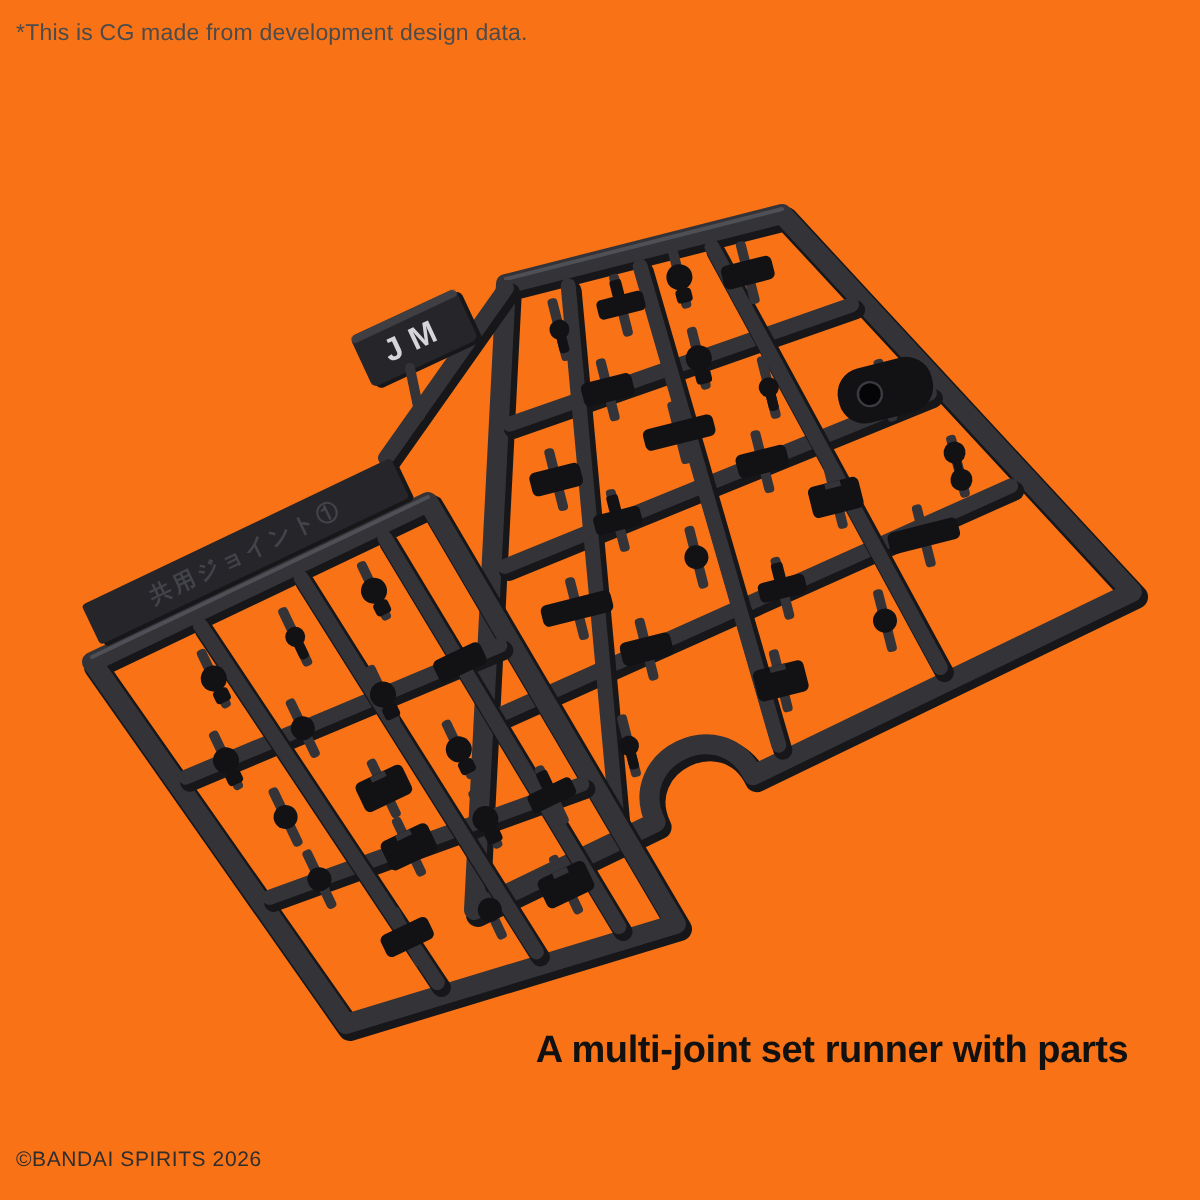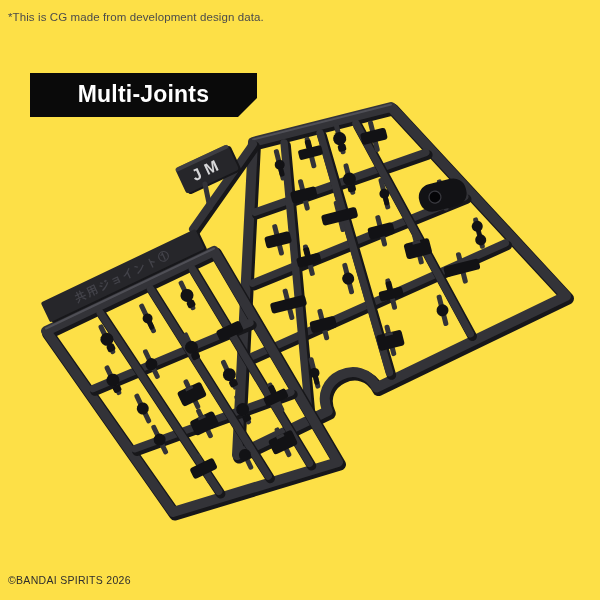--- a/index.html
+++ b/index.html
@@ -1,17 +1,17 @@
 <!DOCTYPE html>
 <html><head>
 <meta charset="utf-8">
 <style>
   html,body{margin:0;padding:0;background:#fff;}
   .stage{
-    position:relative;width:600px;height:600px;background:#fde047;
+    position:relative;width:600px;height:600px;background:#f97316;
     font-family:"Liberation Sans",sans-serif;overflow:hidden;
   }
   .note{
     position:absolute;left:8px;top:10px;font-size:11.5px;line-height:14px;
     color:#4b4b4b;letter-spacing:0.1px;
   }
   .banner{
     position:absolute;left:30px;top:73px;width:227px;height:44px;
     background:#0a0a0a;display:flex;align-items:center;justify-content:center;
     clip-path:polygon(0 0,100% 0,100% calc(100% - 19px),calc(100% - 19px) 100%,0 100%);
@@ -33,23 +33,20 @@
 </style>
 </head>
 <body>
 
 <div class="stage">
 
   <div class="note">
     <div>*This is CG made from development design data.</div>
   </div>
 
-  <div class="banner">
-    <span class="banner-label">Multi-Joints</span>
-  </div>
 
   <div class="figure" id="figure"><svg width="600" height="600" viewBox="0 0 600 600" xmlns="http://www.w3.org/2000/svg">
         <g>
           <path d="M253.0,142.0 L391.0,107.0 L566.0,296.0 L376.5,387.6 C360.8,355.3 312.2,378.8 327.8,411.1 L237.0,455.0 Z" fill="none" stroke="#17171a" stroke-width="12" stroke-linejoin="round" stroke-linecap="round" transform="translate(2,2.5)"></path>
           <path d="M253.0,142.0 L391.0,107.0 L566.0,296.0 L376.5,387.6 C360.8,355.3 312.2,378.8 327.8,411.1 L237.0,455.0 Z" fill="none" stroke="#333338" stroke-width="10" stroke-linejoin="round" stroke-linecap="round"></path>
           <path d="M253.0,142.0 L391.0,107.0" stroke="#55555c" stroke-width="2" stroke-linecap="round" fill="none" transform="translate(0,-2.5)" opacity="0.85"></path>
           <path d="M254.8,212.1 L425.8,152.4" stroke="#17171a" stroke-width="9.5" stroke-linecap="round" fill="none" transform="translate(2,2.5)"></path>
           <path d="M254.8,212.1 L425.8,152.4" stroke="#333338" stroke-width="7.5" stroke-linecap="round" fill="none"></path>
           <path d="M252.4,283.2 L464.7,196.7" stroke="#17171a" stroke-width="9.5" stroke-linecap="round" fill="none" transform="translate(2,2.5)"></path>
           <path d="M252.4,283.2 L464.7,196.7" stroke="#333338" stroke-width="7.5" stroke-linecap="round" fill="none"></path>
@@ -267,17 +264,18 @@
           </g>
           <g transform="translate(122.7,275.7) rotate(-25.5)">
             <rect x="-85.6" y="-11" width="171.2" height="22" rx="2" fill="#17171a" transform="translate(2,2)"></rect>
             <rect x="-85.6" y="-11" width="171.2" height="22" rx="2" fill="#26262a"></rect>
             <text x="0" y="4" text-anchor="middle" font-size="11" font-weight="bold" letter-spacing="2" fill="#43434a" font-family="Liberation Sans, sans-serif">共用ジョイント①</text>
           </g>
         </g>
       </svg></div>
 
   <div class="caption">
+    <div>A multi-joint set runner with parts</div>
   </div>
 
   <div class="copyright">©BANDAI SPIRITS 2026</div>
 
 </div>
 
 </body></html>

